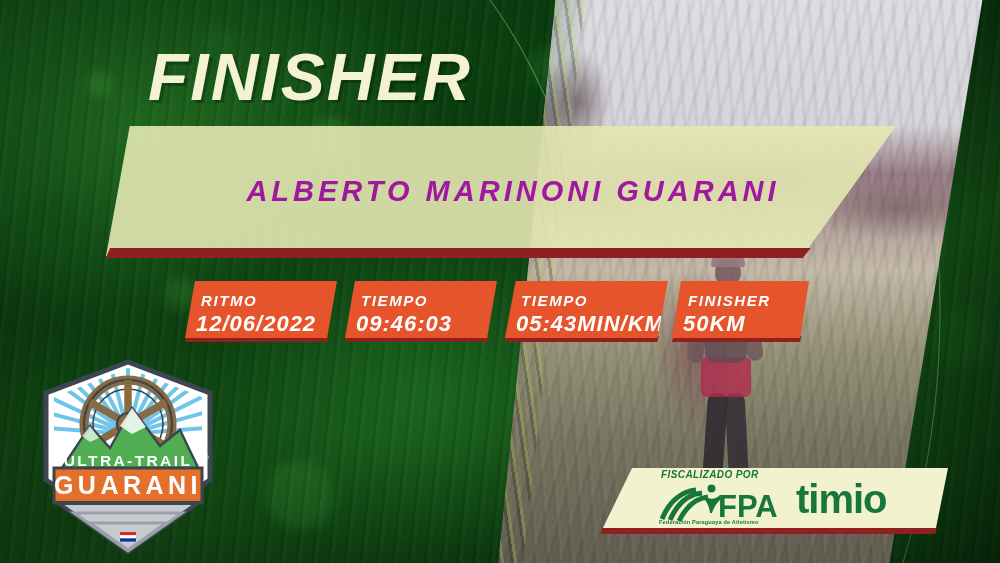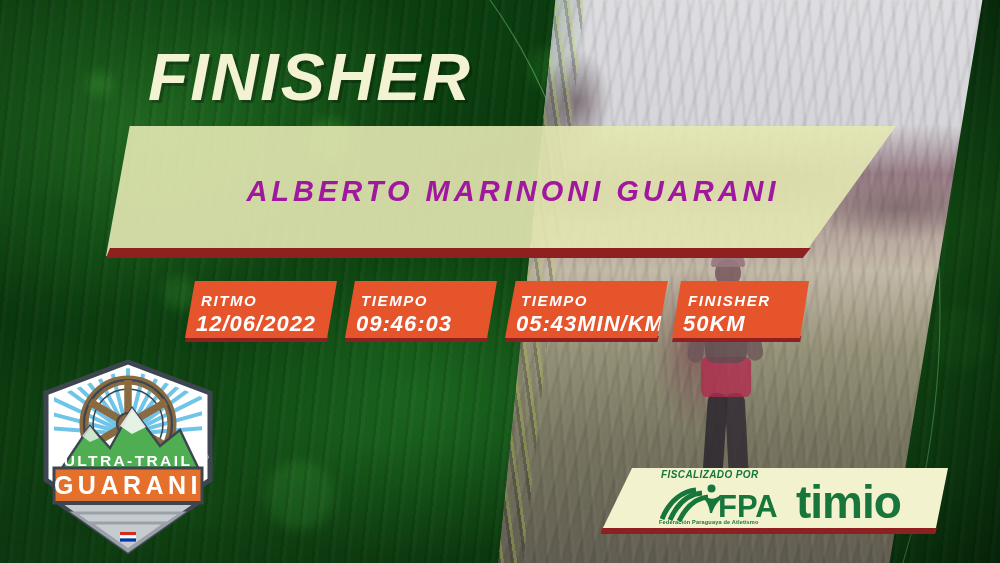--- a/index.html
+++ b/index.html
@@ -216,21 +216,21 @@
   }
   .fpa{ position:absolute; left:660px; top:483px; width:128px; height:46px; }
   .fpa svg{ display:block; }
   .fpa-sub{
     position:absolute; left:659px; top:519px;
     font-size:5.6px; font-weight:bold; color:#17763C;
     letter-spacing:.15px; white-space:nowrap;
   }
   .timio{
     position:absolute; left:796px; top:479px;
-    font-size:46px; font-weight:bold; color:#18763C;
+    font-size:40px; font-weight:bold; color:#18763C;
     letter-spacing:-1px; line-height:1; white-space:nowrap;
   }
 </style>
 </head>
 <body>
 
 <div id="poster">
 
   <div class="bg-base"></div>
   <div class="bg-foliage"></div>

